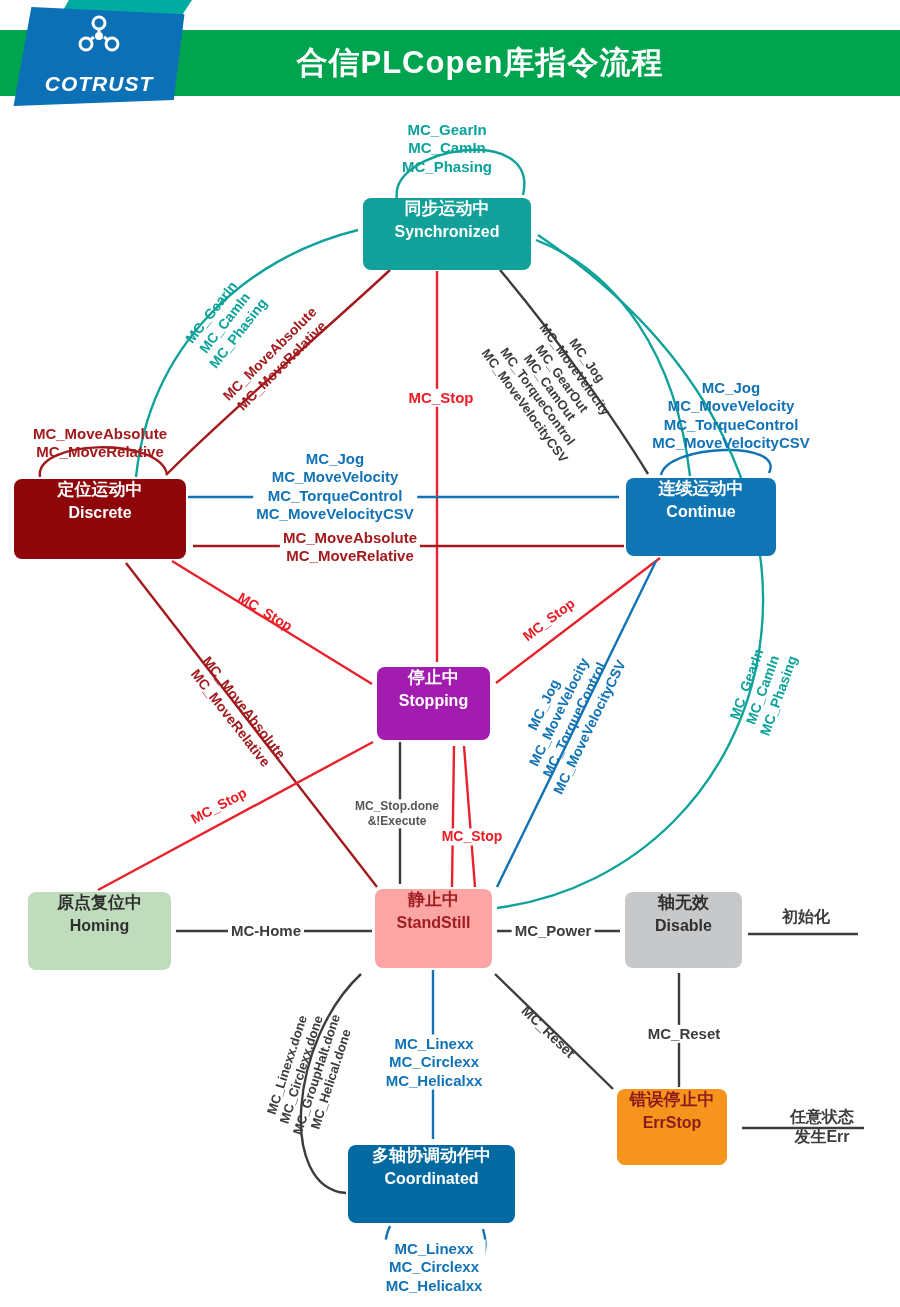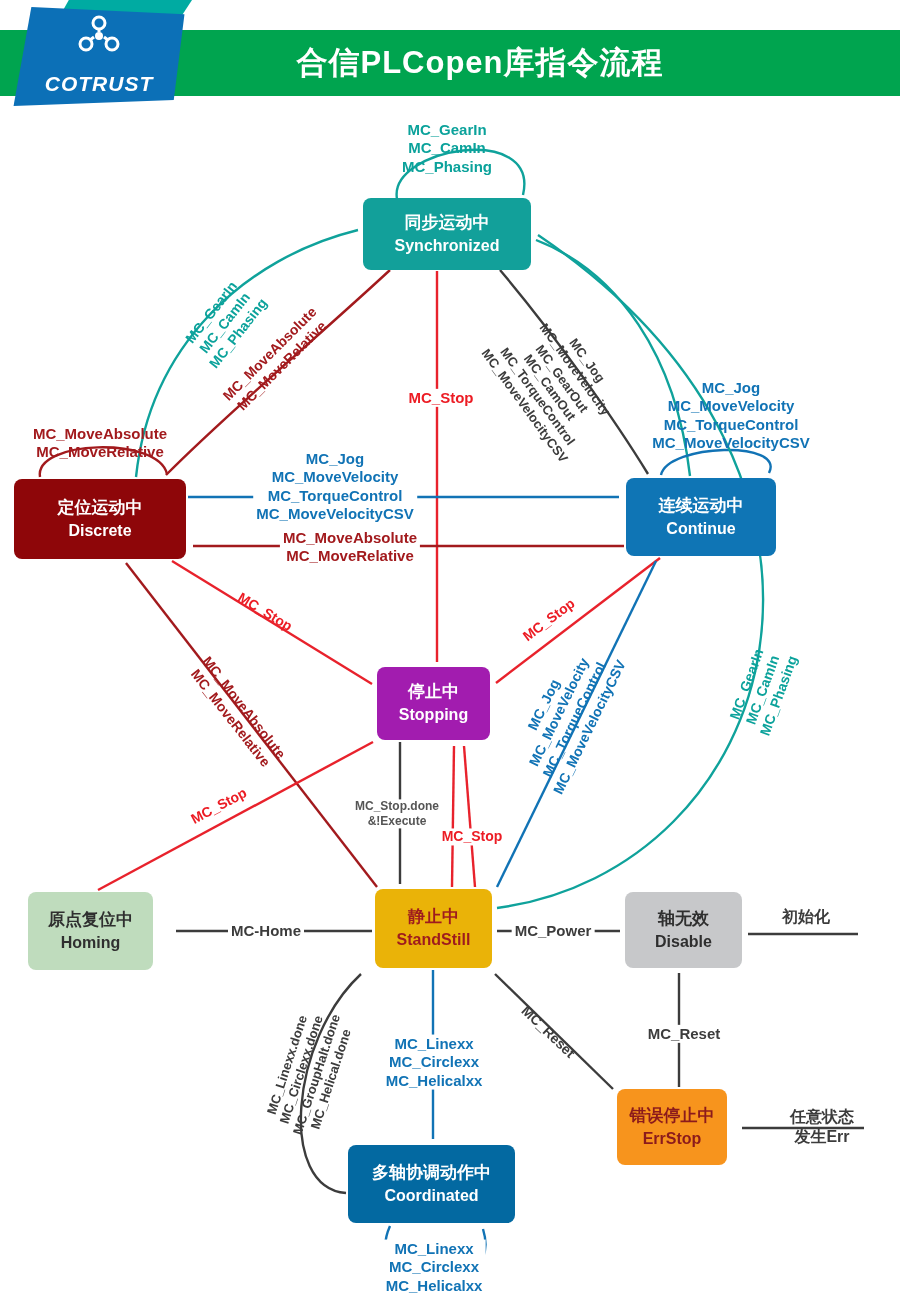--- a/index.html
+++ b/index.html
@@ -17,21 +17,21 @@
           display:flex; flex-direction:column; align-items:center; justify-content:center; gap:2px; z-index:7; }
   .logo .brand { color:#fff; font-size:21px; font-weight:bold; font-style:italic; letter-spacing:1px;margin-top:16px; }
 
   
   svg.arrows { position:absolute; left:0; top:0; z-index:1; }
   svg.arrows path { fill:none; stroke-width:2.4; }
   .p-teal { stroke:#0FA29B; } .p-dred { stroke:#A21A1D; } .p-red { stroke:#E8222C; }
   .p-blue { stroke:#1173B5; } .p-blk  { stroke:#3C3C3C; }
 
   .state { position:absolute; border-radius:8px; display:flex; flex-direction:column; align-items:center;
-           justify-content:center; font-weight:bold; color:#fff; z-index:3; line-height:1.35; text-align:center; }
+           font-weight:bold; color:#fff; z-index:3; line-height:1.35; text-align:center; }
   .state .cn { font-size:17px; }
   .state .en { font-size:16px; }
 
   .lbl { position:absolute; font-weight:bold; white-space:pre-line; text-align:center; z-index:2;
          line-height:1.22; transform:translate(-50%,-50%); }
   .whitebg { background:#fff; padding:0 3px; }
   .teal { color:#0BA29B; } .dred { color:#A21A1D; } .red { color:#EC1C24; }
   .blue { color:#1173B5; } .blk { color:#3C3C3C; } .gry { color:#555; }
   .f12{font-size:12px}.f13{font-size:13px;line-height:1.18}.f14{font-size:14px}.f15{font-size:15px}.f16{font-size:16px}
 </style>
@@ -171,25 +171,25 @@
   <span class="en">Discrete</span>
 </div>
 <div class="state" style="left:626px;top:478px;width:150px;height:78px;background:#0F75B5">
   <span class="cn">连续运动中</span>
   <span class="en">Continue</span>
 </div>
 <div class="state" style="left:377px;top:667px;width:113px;height:73px;background:#a21caf">
   <span class="cn">停止中</span>
   <span class="en">Stopping</span>
 </div>
-<div class="state" style="left:375px;top:889px;width:117px;height:79px;background:#eab308;color:#9E1B1E">
+<div class="state" style="left:375px;top:889px;width:117px;height:79px;background:#fca5a5;color:#9E1B1E">
   <span class="cn">静止中</span>
   <span class="en">StandStill</span>
 </div>
-<div class="state" style="left:28px;top:892px;width:125px;height:78px;background:#BFDCBD;color:#2F2F2F">
+<div class="state" style="left:28px;top:892px;width:143px;height:78px;background:#BFDCBD;color:#2F2F2F">
   <span class="cn">原点复位中</span>
   <span class="en">Homing</span>
 </div>
 <div class="state" style="left:625px;top:892px;width:117px;height:76px;background:#C7C8CA;color:#2F2F2F">
   <span class="cn">轴无效</span>
   <span class="en">Disable</span>
 </div>
 <div class="state" style="left:617px;top:1089px;width:110px;height:76px;background:#F7941D;color:#8B1A1C">
   <span class="cn">错误停止中</span>
   <span class="en">ErrStop</span>

